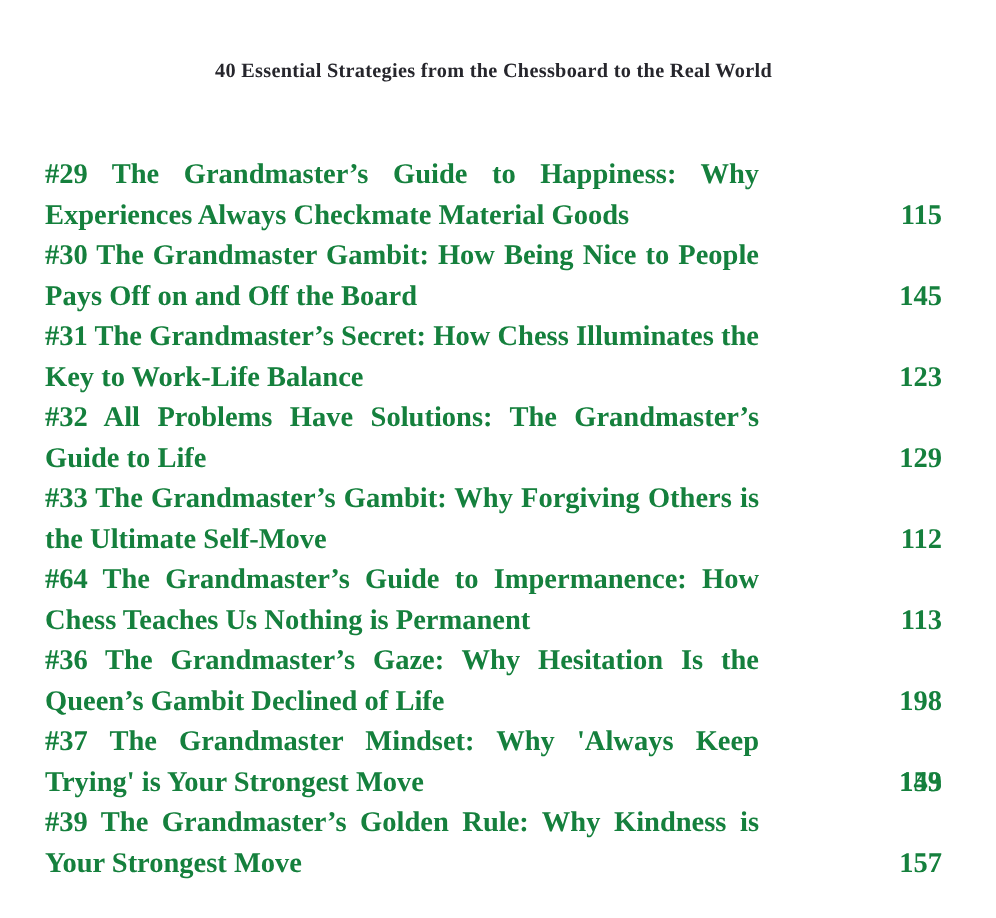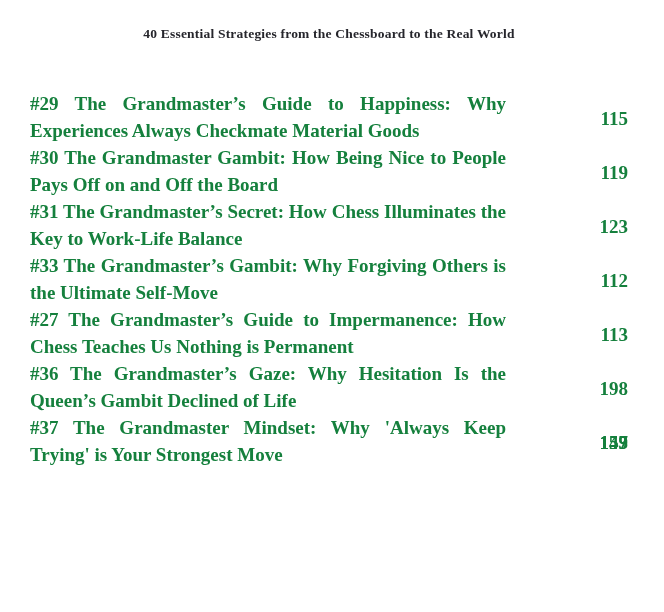--- a/index.html
+++ b/index.html
@@ -11,21 +11,21 @@
     width: 664px;
     height: 612px;
     overflow: hidden;
     font-family: "Liberation Serif", "DejaVu Serif", serif;
     color: #27272e;
   }
   .page {
     box-sizing: border-box;
     width: 664px;
     height: 612px;
-    padding: 26px 36px 0 30px;
+    padding: 39px 36px 0 30px;
     background: #ffffff;
   }
   .running-head {
     text-align: center;
     font-weight: bold;
     font-size: 13.5px;
     letter-spacing: 0.2px;
     color: #26262c;
   }
   .toc {
@@ -39,21 +39,21 @@
     text-align: justify;
     padding-right: 122px;
     color: #15803d;
   }
   .entry-title {
     
   }
   .entry-page {
     position: absolute;
     right: 0;
-    bottom: 12px;
+    bottom: 0;
     line-height: 27px;
     text-align: left;
     font-weight: bold;
   }
 </style>
 </head>
 <body>
 
 <div class="page">
 
@@ -61,52 +61,57 @@
 
   <div class="toc">
 
     <div class="entry">
       <span class="entry-title">#29 The Grandmaster’s Guide to Happiness: Why Experiences Always Checkmate Material Goods</span>
       <span class="entry-page">115</span>
     </div>
 
     <div class="entry">
       <span class="entry-title">#30 The Grandmaster Gambit: How Being Nice to People Pays Off on and Off the Board</span>
-      <span class="entry-page">119</span>
+      <span class="entry-page">145</span>
     </div>
 
     <div class="entry">
       <span class="entry-title">#31 The Grandmaster’s Secret: How Chess Illuminates the Key to Work-Life Balance</span>
       <span class="entry-page">123</span>
     </div>
 
+    <div class="entry">
+      <span class="entry-title">#32 All Problems Have Solutions: The Grandmaster’s Guide to Life</span>
+      <span class="entry-page">129</span>
+    </div>
 
     <div class="entry">
       <span class="entry-title">#33 The Grandmaster’s Gambit: Why Forgiving Others is the Ultimate Self-Move</span>
       <span class="entry-page">112</span>
     </div>
 
     <div class="entry">
-      <span class="entry-title">#27 The Grandmaster’s Guide to Impermanence: How Chess Teaches Us Nothing is Permanent</span>
+      <span class="entry-title">#64 The Grandmaster’s Guide to Impermanence: How Chess Teaches Us Nothing is Permanent</span>
       <span class="entry-page">113</span>
     </div>
 
     <div class="entry">
       <span class="entry-title">#36 The Grandmaster’s Gaze: Why Hesitation Is the Queen’s Gambit Declined of Life</span>
       <span class="entry-page">198</span>
     </div>
 
     <div class="entry">
       <span class="entry-title">#37 The Grandmaster Mindset: Why 'Always Keep Trying' is Your Strongest Move</span>
       <span class="entry-page">149</span>
     </div>
 
     <div class="entry">
       <span class="entry-page">153</span>
     </div>
 
     <div class="entry">
+      <span class="entry-title">#39 The Grandmaster’s Golden Rule: Why Kindness is Your Strongest Move</span>
       <span class="entry-page">157</span>
     </div>
 
 
   </div>
 </div>
 
 </body></html>

